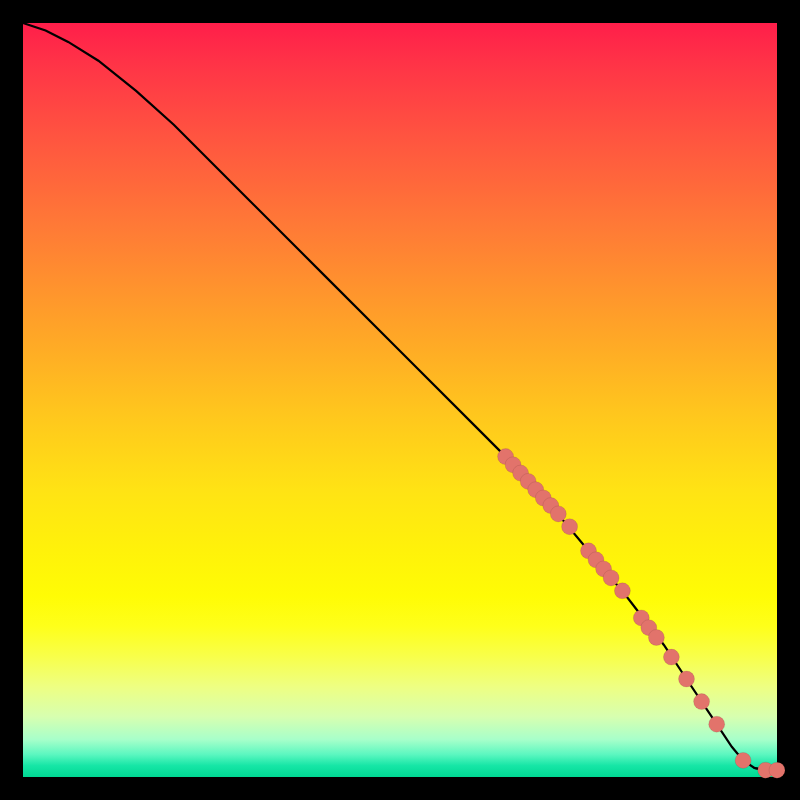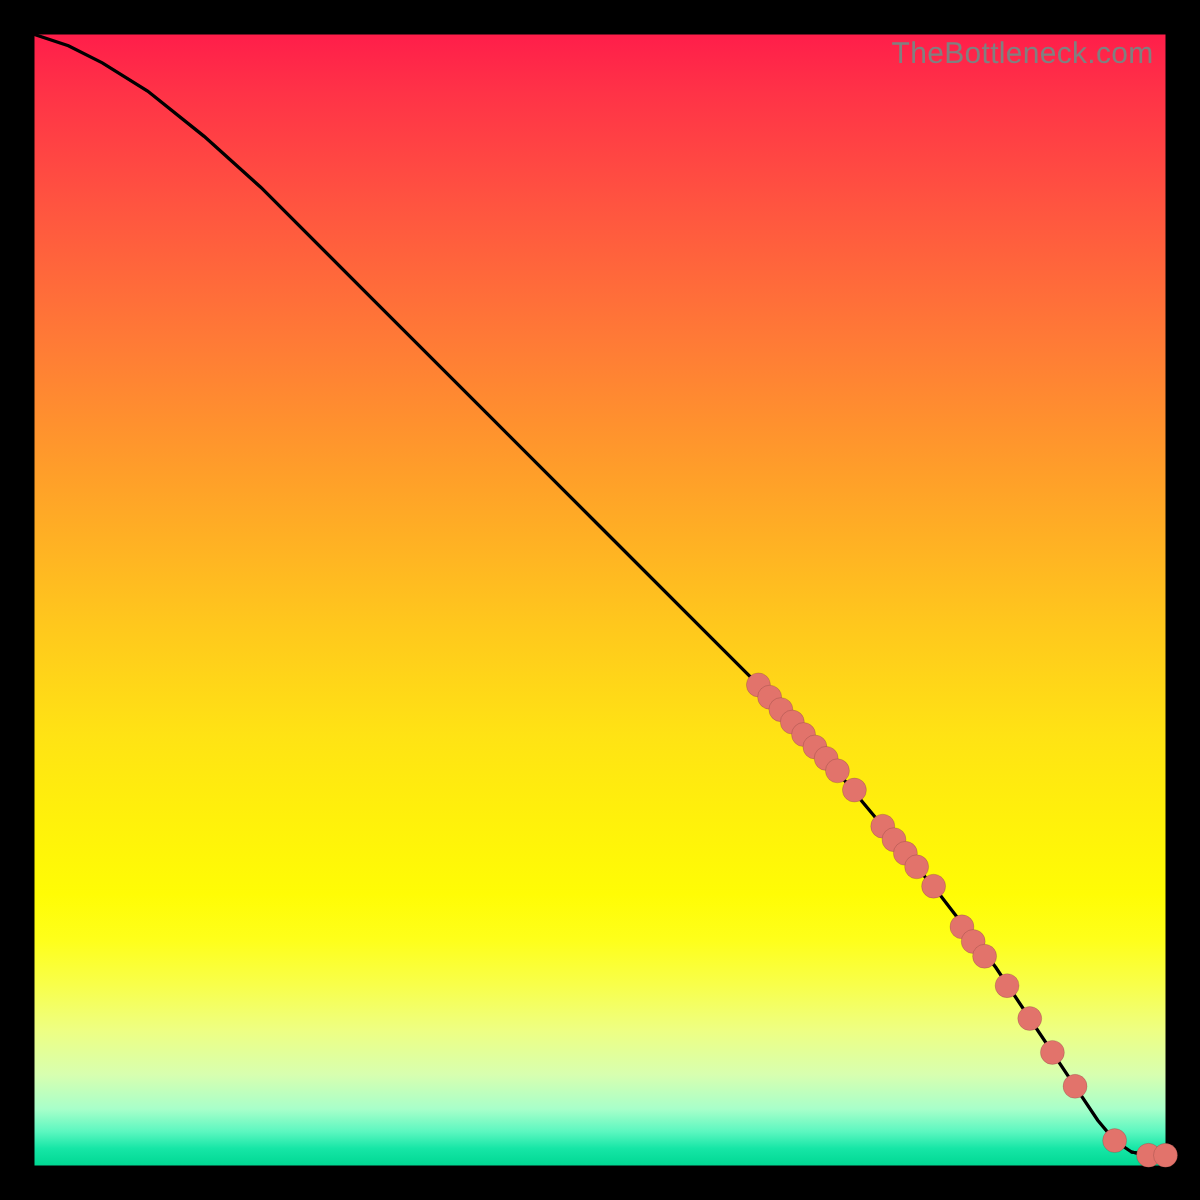--- a/index.html
+++ b/index.html
@@ -70,21 +70,20 @@
   .dot {
     fill: #e2736b;
     stroke: rgba(0,0,0,0.15);
     stroke-width: 0.6;
   }
 </style>
 </head>
 <body>
 
 <div class="frame">
-  <div class="attribution">TheBottleneck.com</div>
 
   <svg class="plot" viewBox="0 0 754 754">
     <path id="curve-path" class="curve" d="M0.0 0.0 L22.6 7.5 L45.2 18.9 L75.4 37.7 L113.1 67.9 L150.8 101.8 L226.2 177.2 L301.6 252.6 L377.0 328.0 L452.4 403.4 L482.6 433.6 L527.8 482.6 L565.5 527.8 L603.2 573.0 L640.9 622.0 L663.5 656.0 L678.6 678.6 L693.7 701.2 L708.8 723.8 L720.1 737.4 L731.4 745.0 L742.7 747.2 L754.0 747.2"></path>
     <path id="tail-path" class="tail" d="M731.4 745.0 L742.7 747.2 L754.0 747.2"></path>
     <g id="dots">
         <circle cx="482.6" cy="433.6" r="8" class="dot" fill="#e2736b"></circle>
         <circle cx="490.1" cy="441.8" r="8" class="dot" fill="#e2736b"></circle>
         <circle cx="497.6" cy="450.1" r="8" class="dot" fill="#e2736b"></circle>
         <circle cx="505.2" cy="458.4" r="8" class="dot" fill="#e2736b"></circle>
         <circle cx="512.7" cy="466.7" r="8" class="dot" fill="#e2736b"></circle>

